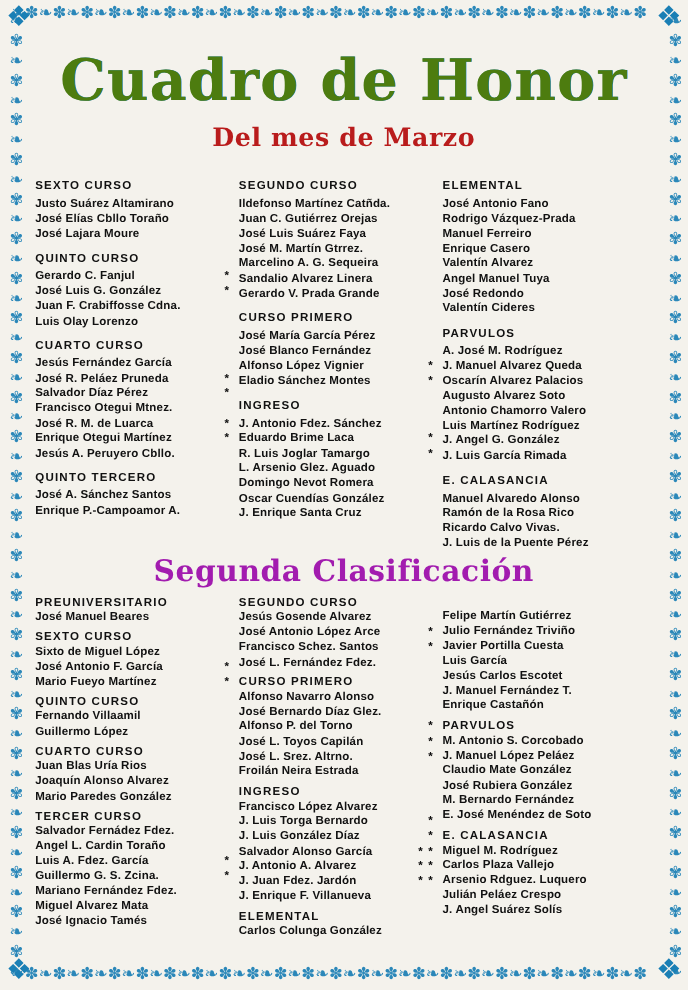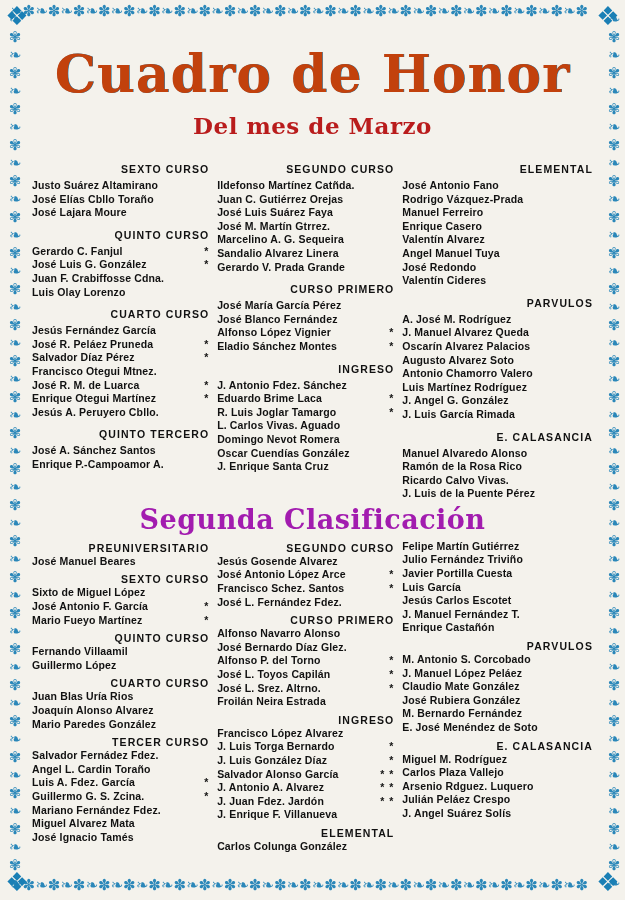--- a/index.html
+++ b/index.html
@@ -47,21 +47,21 @@
 
   
   #page{
     position:absolute;
     top:26px;left:26px;right:26px;bottom:26px;
     z-index:2;
   }
 
   #title{
     text-align:center;
-    color:#c2410c;
+    color:#4d7c0f;
     font-family:"DejaVu Serif", serif;
     font-weight:700;
     font-size:52px;
     line-height:60px;
     letter-spacing:1px;
     margin:18px 0 2px 0;
     font-style:normal;
     text-shadow:0.5px 0 0 #1a7fb5;
   }
   #subtitle{
@@ -88,21 +88,21 @@
   .columns{
     display:flex;
     justify-content:space-between;
     align-items:flex-start;
     padding:0 6px;
   }
   .col{width:31.6%;}
   .col.wide{width:34%;}
 
   .grp-head{
-    text-align:right;
+    text-align:left;
     font-size:10.5px;
     font-weight:700;
     letter-spacing:1.1px;
     color:#111;
     margin:9px 0 4px 0;
     white-space:nowrap;
   }
   .grp-head.tight{margin:5px 0 1px 0;}
 
   .name{
@@ -116,21 +116,21 @@
     white-space:nowrap;
   }
   .name .txt{flex:0 1 auto;}
   .name .mark{
     flex:0 0 auto;
     margin-left:auto;
     padding-left:5px;
     letter-spacing:1px;
   }
   .list{margin:0;padding:0;}
-  .list.gap{margin-top:3px;}
+  .list.gap{margin-top:17px;}
 </style>
 </head>
 <body>
 
 <div id="frame">
   <div class="border-band" id="band-top">❧✽❧✽❧✽❧✽❧✽❧✽❧✽❧✽❧✽❧✽❧✽❧✽❧✽❧✽❧✽❧✽❧✽❧✽❧✽❧✽❧✽❧✽❧✽</div>
   <div class="border-band" id="band-bottom">❧✽❧✽❧✽❧✽❧✽❧✽❧✽❧✽❧✽❧✽❧✽❧✽❧✽❧✽❧✽❧✽❧✽❧✽❧✽❧✽❧✽❧✽❧✽</div>
   <div class="border-band" id="band-left">❧✾❧✾❧✾❧✾❧✾❧✾❧✾❧✾❧✾❧✾❧✾❧✾❧✾❧✾❧✾❧✾❧✾❧✾❧✾❧✾❧✾❧✾❧✾❧✾❧✾❧✾❧✾❧✾❧✾</div>
   <div class="border-band" id="band-right">❧✾❧✾❧✾❧✾❧✾❧✾❧✾❧✾❧✾❧✾❧✾❧✾❧✾❧✾❧✾❧✾❧✾❧✾❧✾❧✾❧✾❧✾❧✾❧✾❧✾❧✾❧✾❧✾❧✾</div>
   <div class="corner" id="corner-tl">❖</div>
@@ -263,21 +263,21 @@
           </div>
           <div class="name">
             <span class="txt">Eduardo Brime Laca</span>
             <span class="mark">*</span>
           </div>
           <div class="name">
             <span class="txt">R. Luis Joglar Tamargo</span>
             <span class="mark">*</span>
           </div>
           <div class="name">
-            <span class="txt">L. Carlos Vivas. Aguado</span>
+            <span class="txt">L. Arsenio Glez. Aguado</span>
           </div>
           <div class="name">
             <span class="txt">Domingo Nevot Romera</span>
           </div>
           <div class="name">
             <span class="txt">Oscar Cuendías González</span>
           </div>
           <div class="name">
             <span class="txt">J. Enrique Santa Cruz</span>
           </div>

